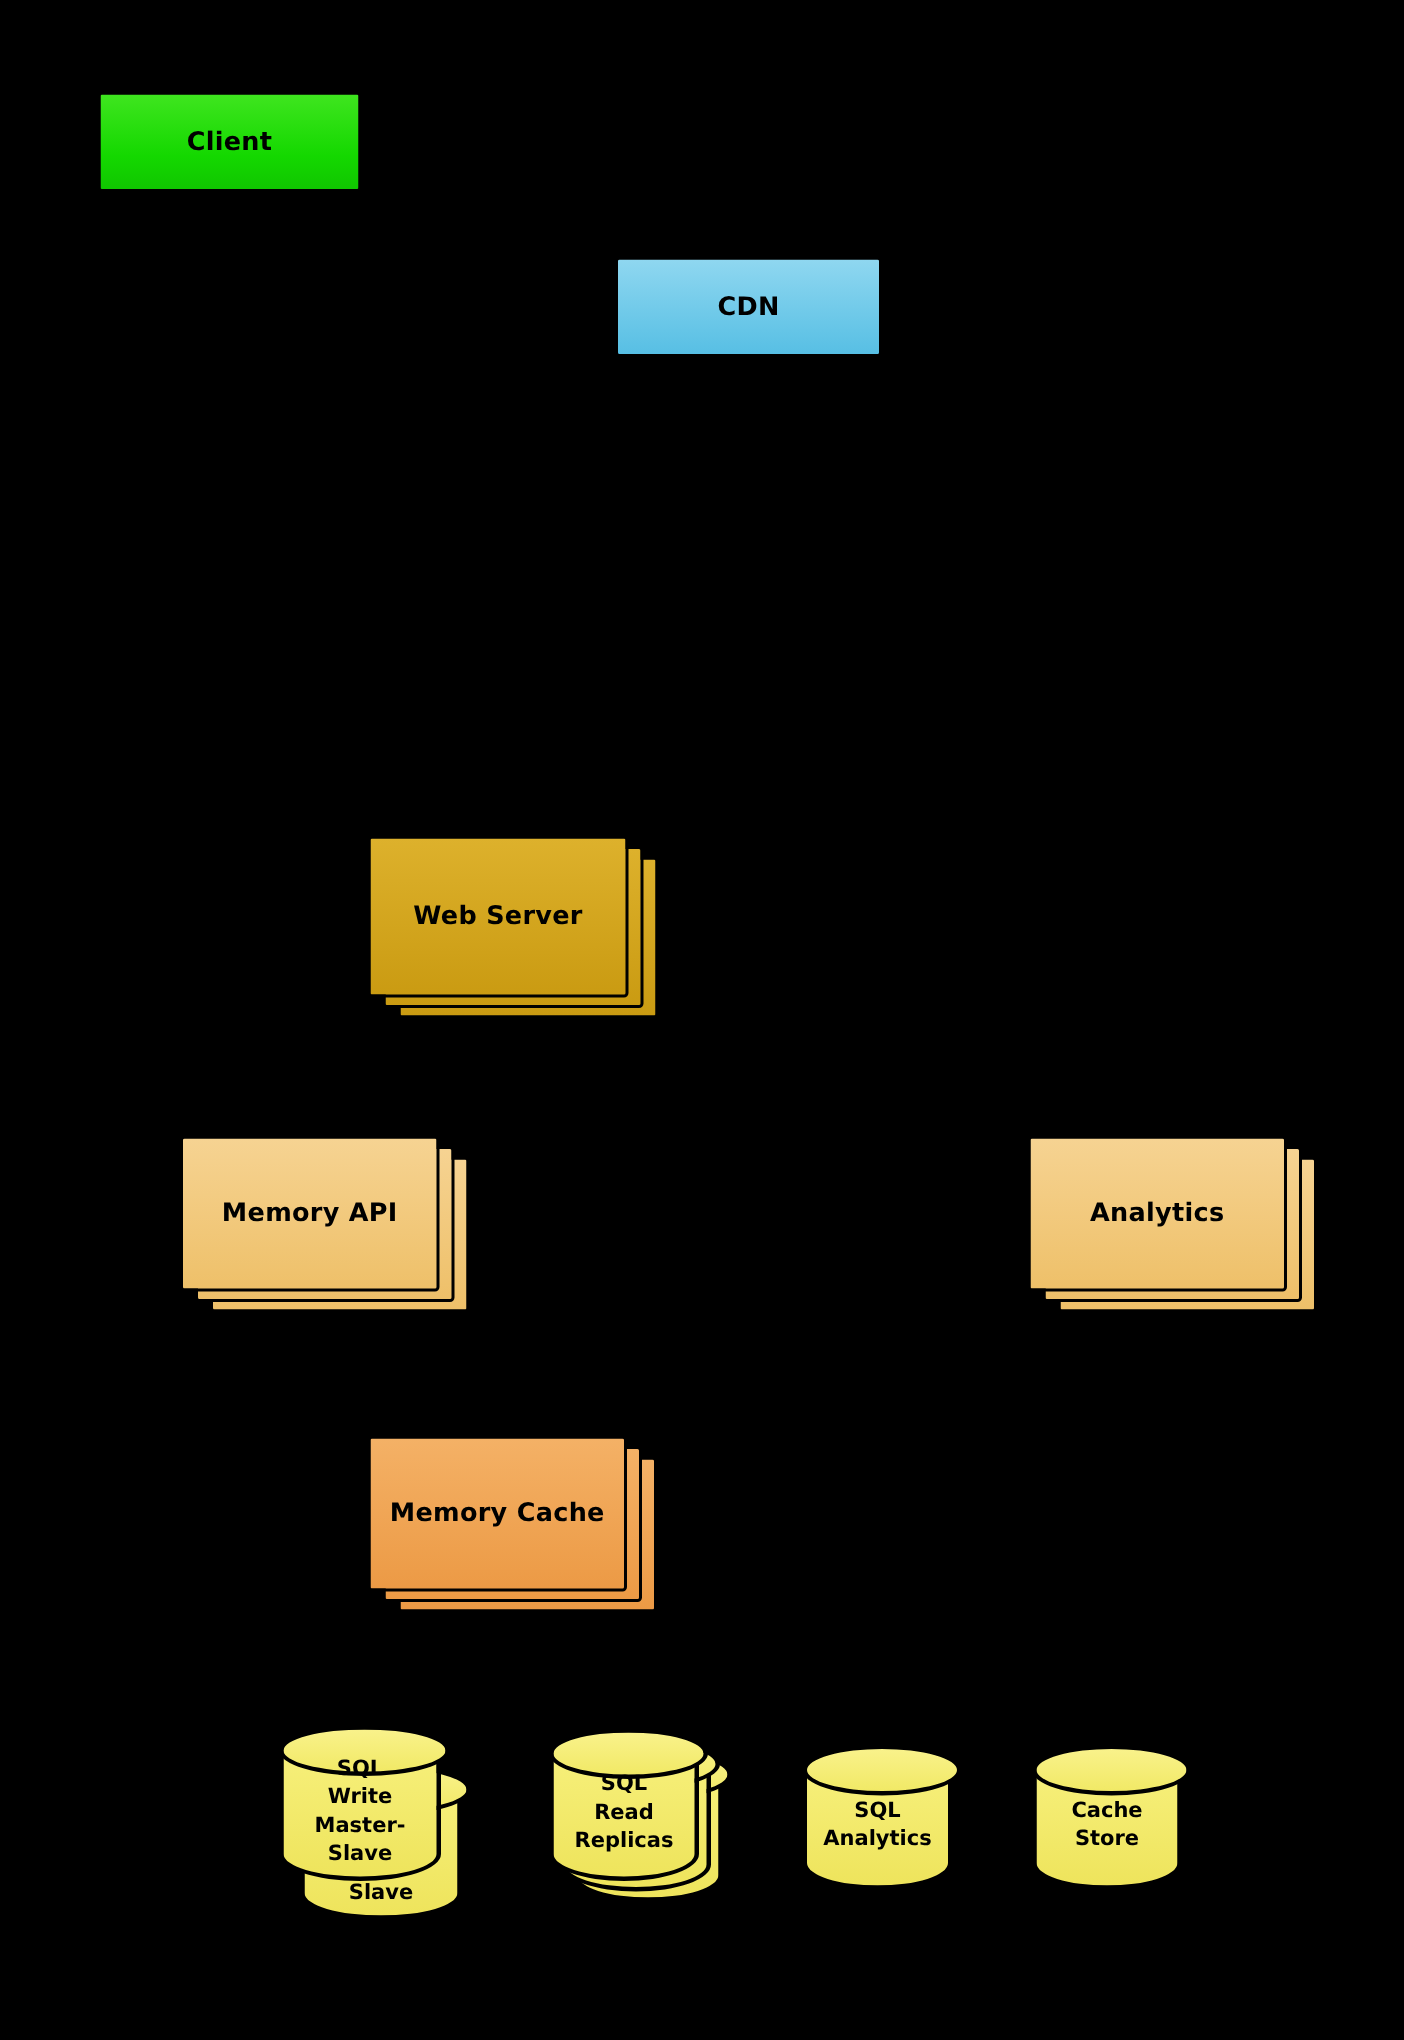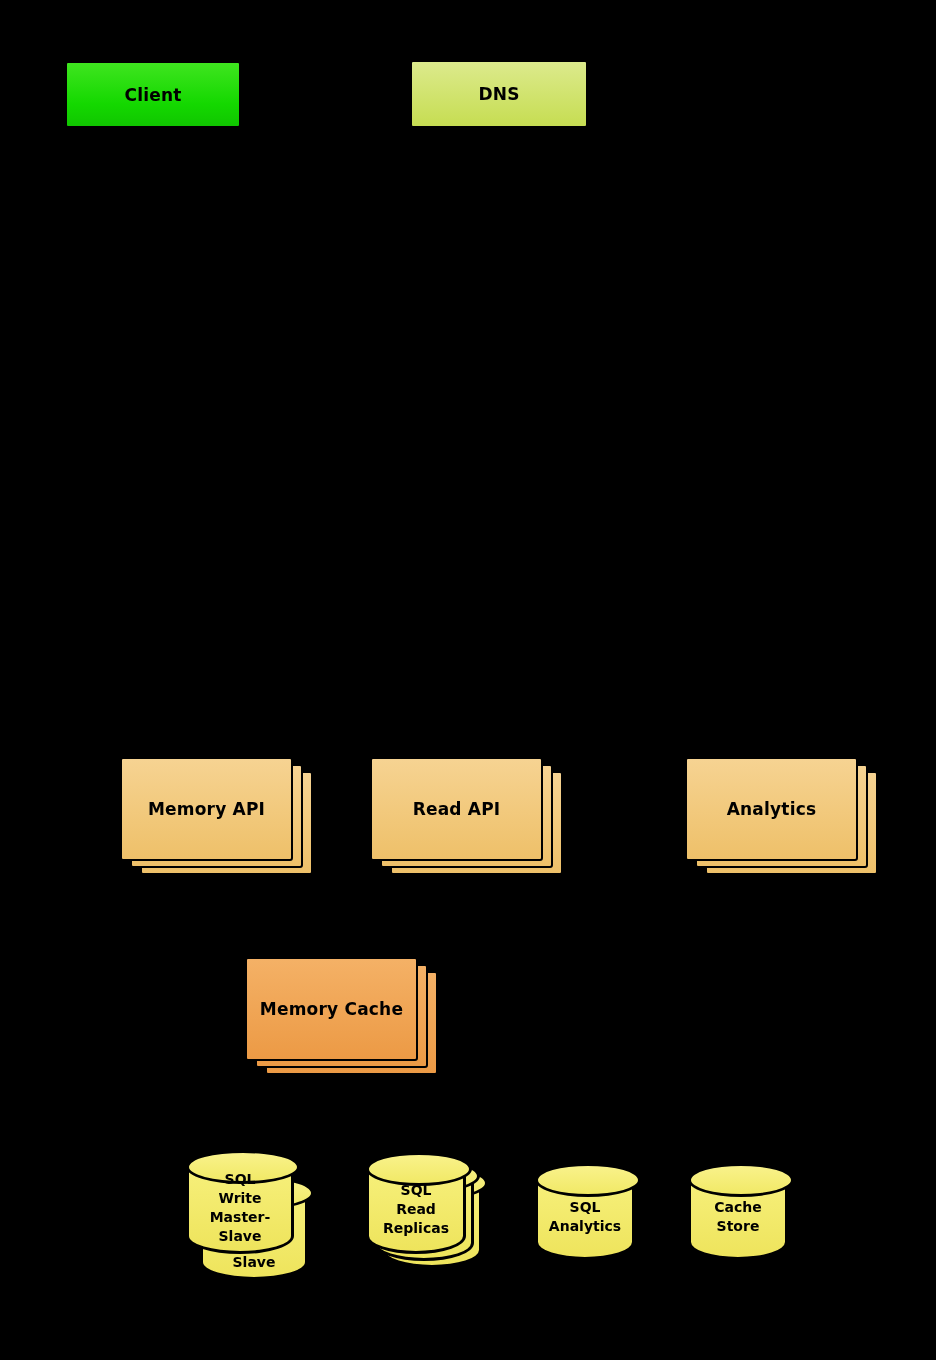--- a/index.html
+++ b/index.html
@@ -79,44 +79,44 @@
 <body>
 
 <div class="canvas">
 
   <div class="node green" id="node-client">
     <div class="layer main">
       <span class="label">Client</span>
     </div>
   </div>
 
-  <div class="node lime" id="node-dns">
+
+  <div class="node blue" id="node-cdn">
     <div class="layer main">
-      <span class="label">DNS</span>
+      <span class="label">CDN</span>
     </div>
   </div>
 
 
-
+  <div class="node gold" id="node-web-server">
+    <div class="layer l2"></div>
+    <div class="layer l1"></div>
+    <div class="layer main">
+      <span class="label">Web Server</span>
+    </div>
+  </div>
 
   <div class="node tan" id="node-write-api">
     <div class="layer l2"></div>
     <div class="layer l1"></div>
     <div class="layer main">
       <span class="label">Memory API</span>
     </div>
   </div>
 
-  <div class="node tan" id="node-read-api">
-    <div class="layer l2"></div>
-    <div class="layer l1"></div>
-    <div class="layer main">
-      <span class="label">Read API</span>
-    </div>
-  </div>
 
   <div class="node tan" id="node-analytics">
     <div class="layer l2"></div>
     <div class="layer l1"></div>
     <div class="layer main">
       <span class="label">Analytics</span>
     </div>
   </div>
 
   <div class="node orange" id="node-memory-cache">

